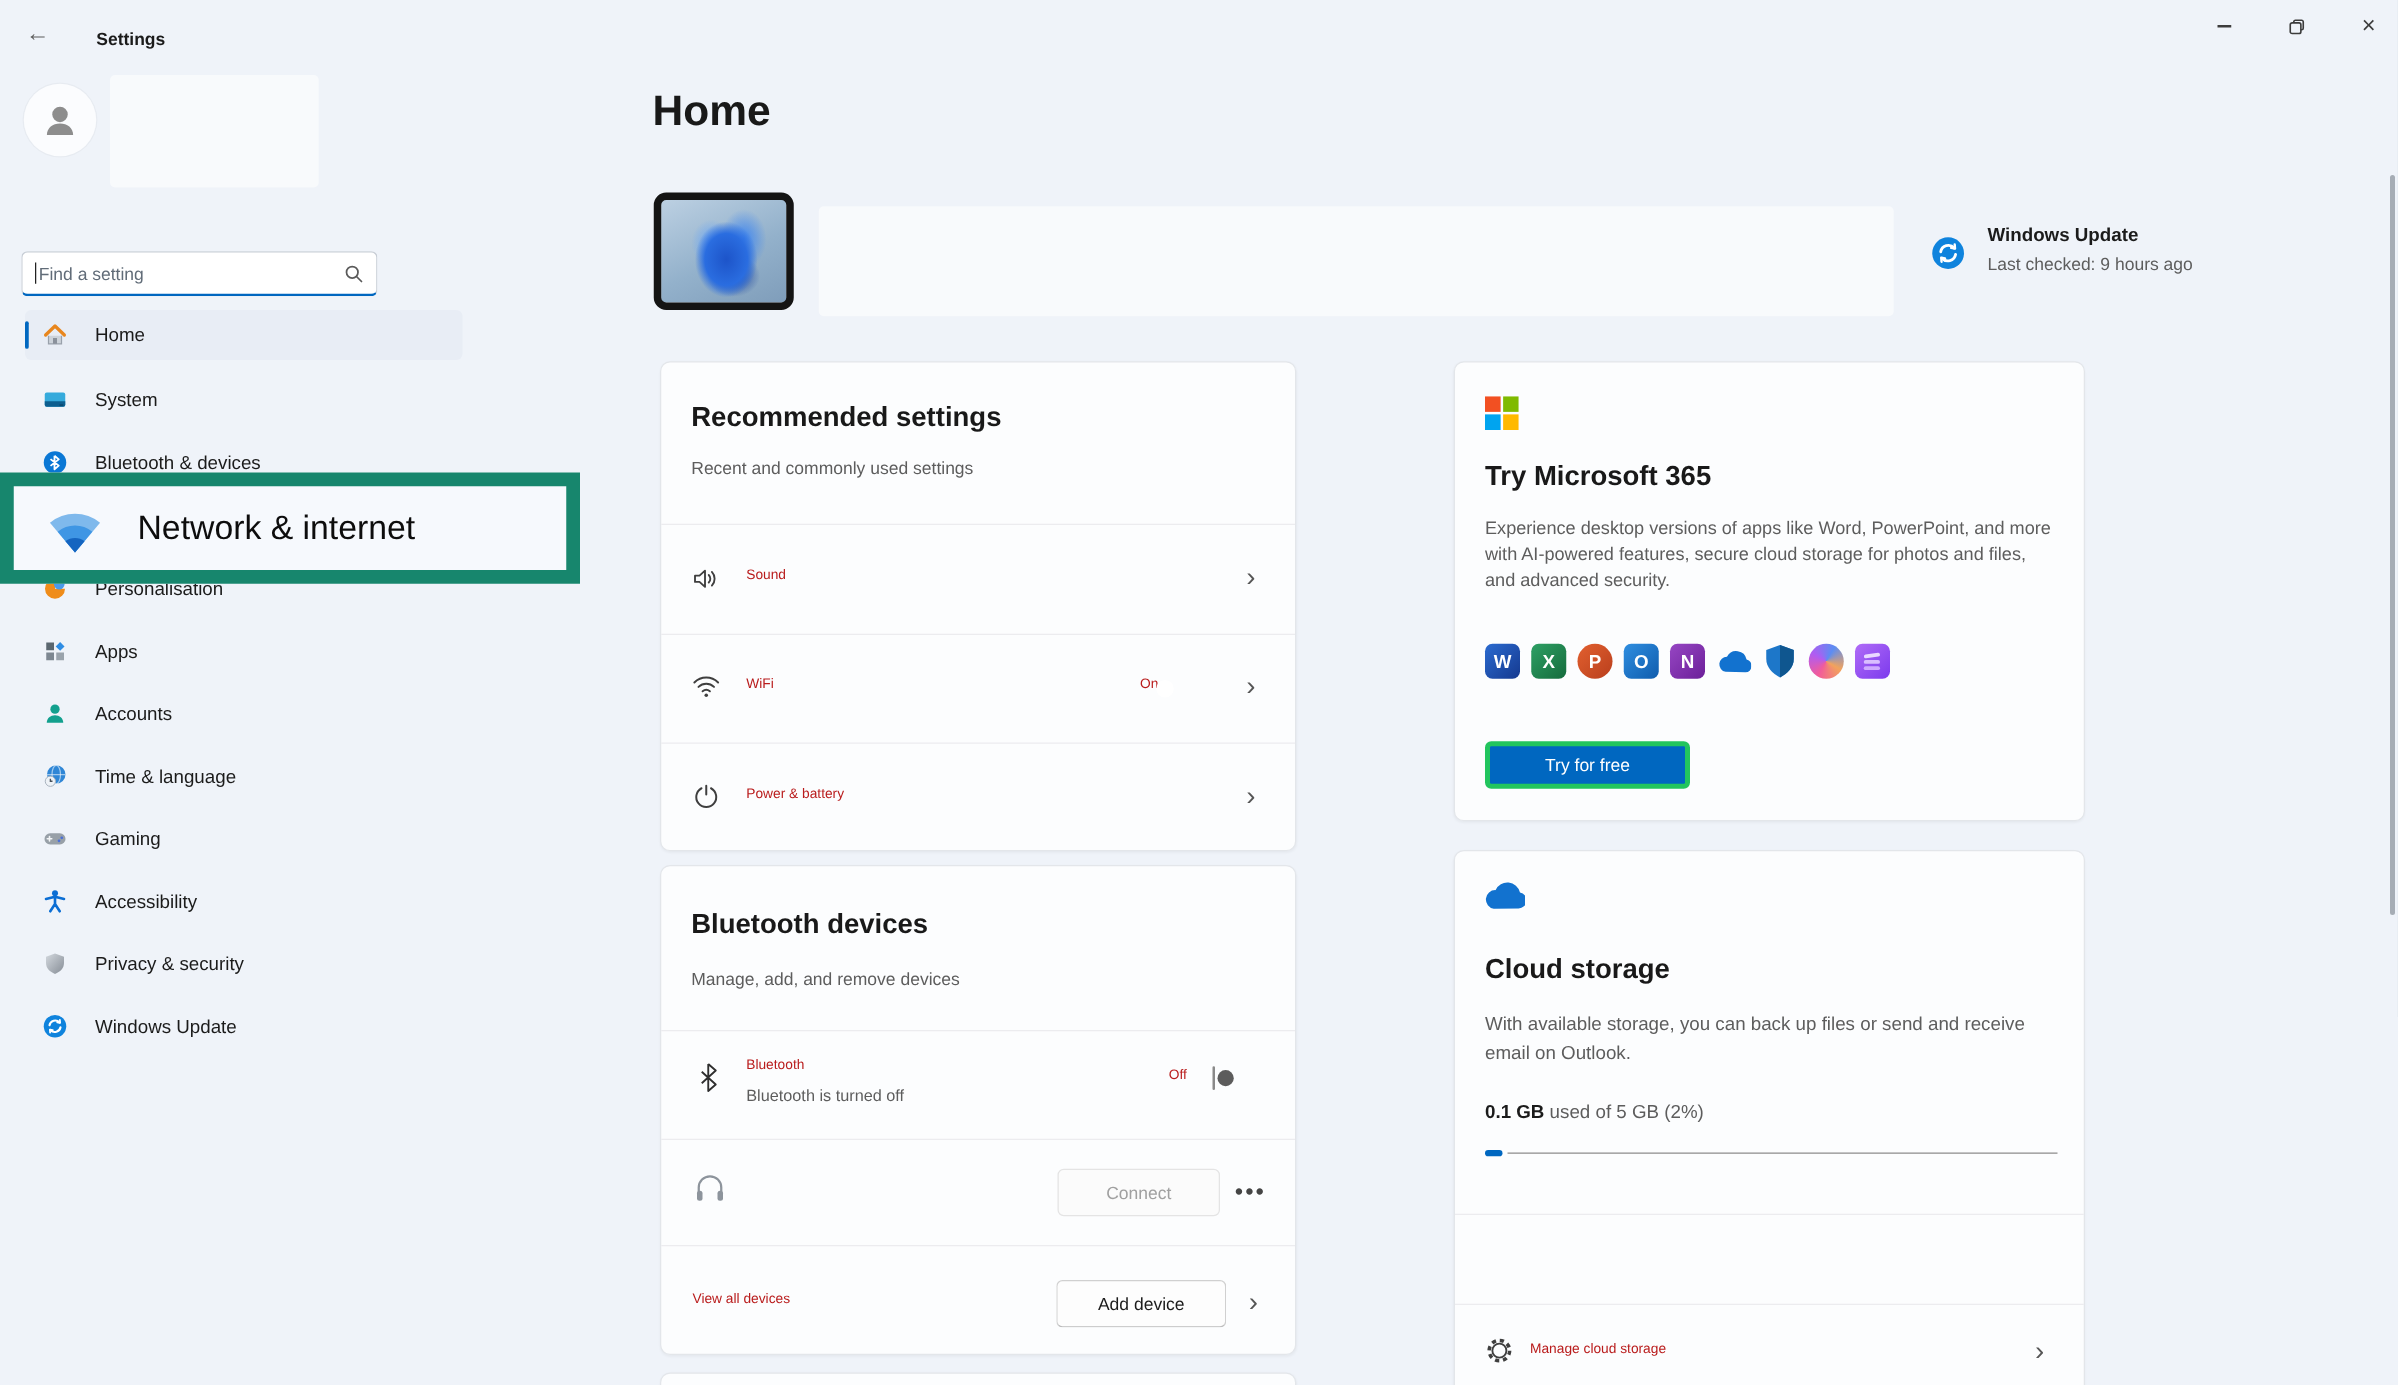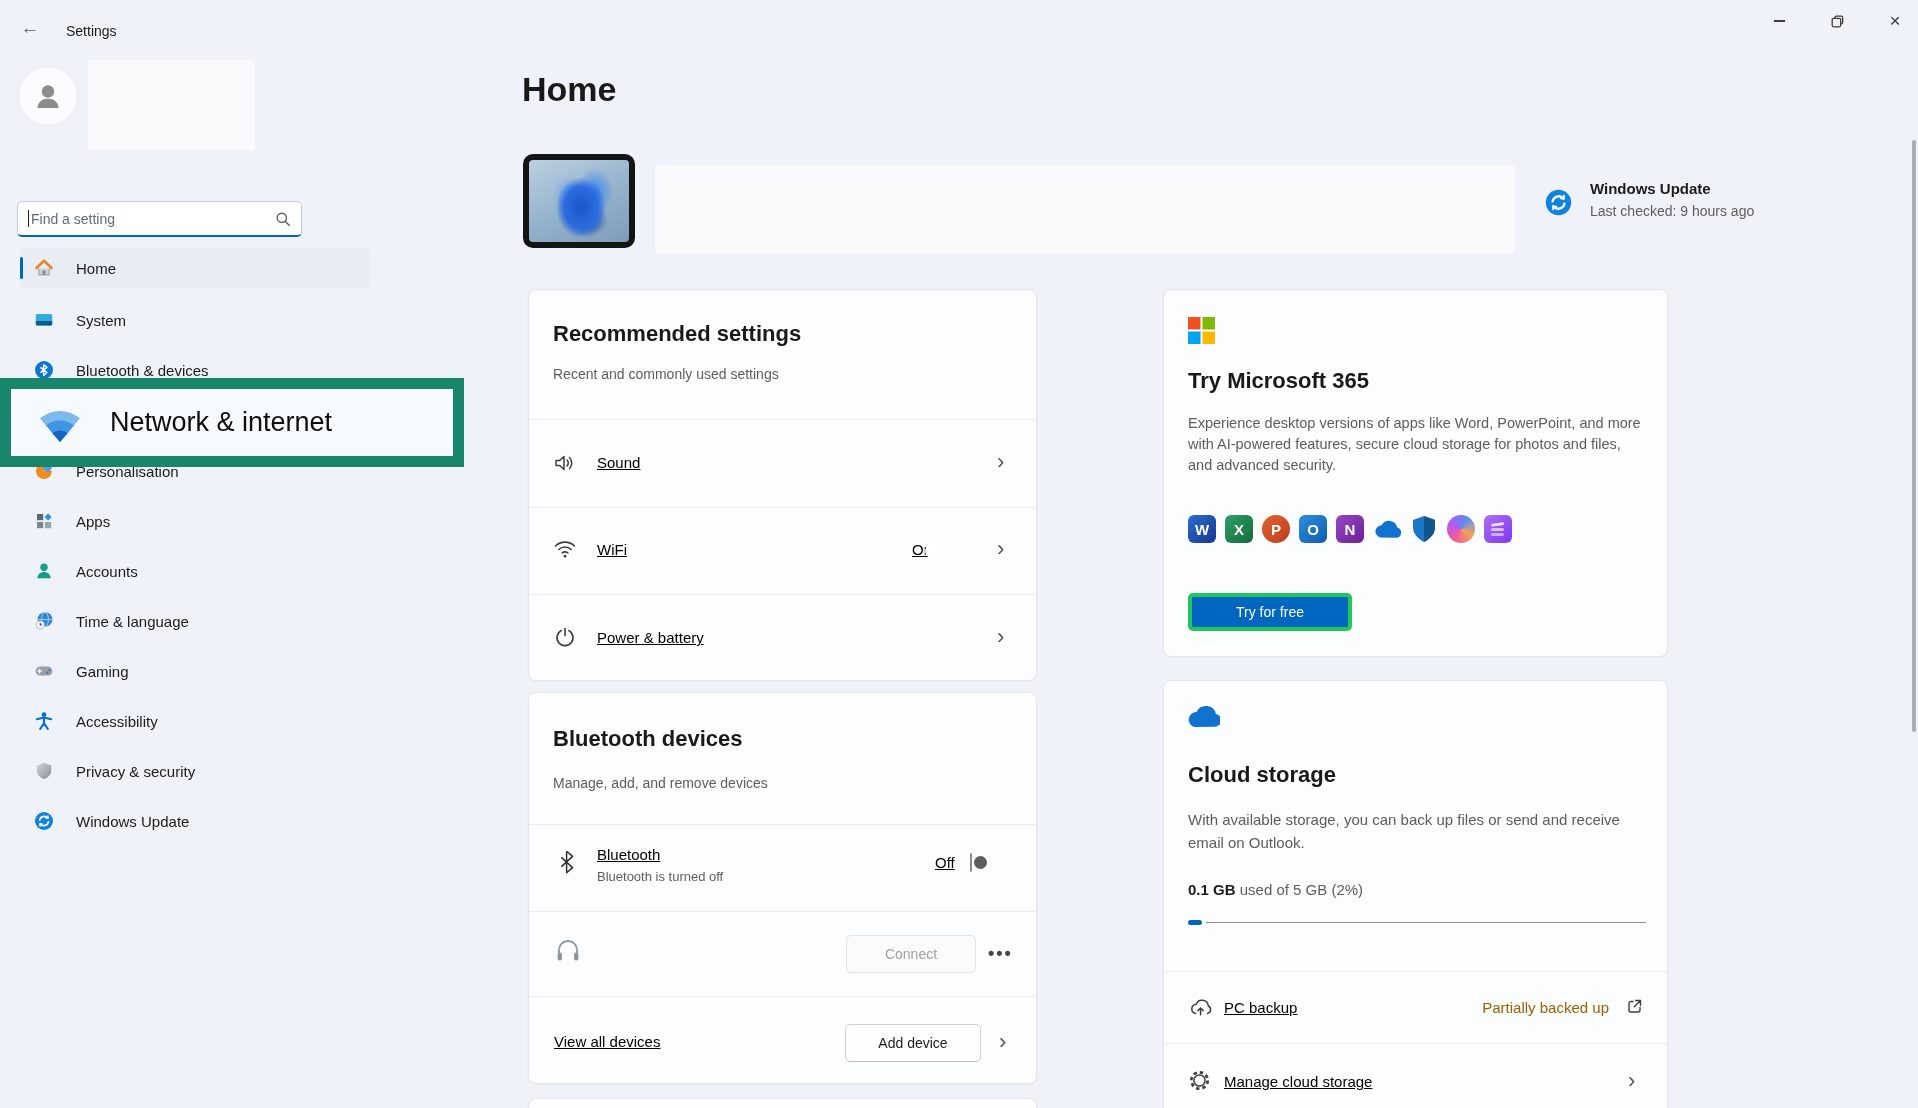--- a/index.html
+++ b/index.html
@@ -24,21 +24,21 @@
   .nav-label{margin-left:22px;font-size:15px;color:#1b1b1b;white-space:nowrap;}
   
   .annotation{position:absolute;left:0;top:378px;width:464px;height:89px;box-sizing:border-box;
               border:11px solid #17866d;background:#f6f9fd;display:flex;align-items:center;z-index:5;}
   .annotation-label{font-size:27px;color:#0d0d0d;margin-left:27px;white-space:nowrap;}
   
   .card{position:absolute;background:#fcfdfe;border:1px solid #e3e6ea;border-radius:8px;box-shadow:0 1px 2px rgba(0,0,0,.04);box-sizing:border-box;}
   .card-title{font-size:22px;font-weight:600;color:#191919;}
   .card-sub{font-size:14px;color:#5d5d5d;}
   .divider{position:absolute;left:0;right:0;height:1px;background:#ececef;}
-  .row-label{font-size:15px;color:#000000;text-decoration:underline;}
+  .row-label{font-size:11px;color:#b91c1c;}
   .row-sub{font-size:13px;color:#5d5d5d;}
   .chev{font-size:22px;color:#565656;line-height:20px;}
   
   .toggle-on{width:44px;height:20px;border-radius:10px;background:#0067c0;position:relative;}
   .toggle-on .knob{position:absolute;right:3px;top:3px;width:14px;height:14px;border-radius:50%;background:#ffffff;}
   .toggle-off{width:44px;height:20px;border-radius:10px;background:#fbfbfb;border:1px solid #8a8a8a;position:relative;box-sizing:border-box;}
   .toggle-off .knob{position:absolute;left:3px;top:2px;width:13px;height:13px;border-radius:50%;background:#5c5c5c;}
   
   .btn{display:flex;align-items:center;justify-content:center;border-radius:5px;font-size:14px;box-sizing:border-box;}
   .btn-disabled{background:#fbfbfb;border:1px solid #e4e4e4;color:#a0a0a0;}
@@ -64,21 +64,21 @@
   .scrollbar{position:absolute;left:1912px;top:140px;width:4px;height:592px;border-radius:2px;background:#a6adb5;}
 </style>
 </head>
 <body>
 
 <div id="root">
 
   <div class="abs" style="left:14px;top:12px;width:32px;height:32px;display:flex;align-items:center;justify-content:center;">
     <span class="glyph" style="font-size:19px;">←</span>
   </div>
-  <div class="abs" style="left:66px;top:23px;font-size:14px;">Settings</div>
+  <div class="abs" style="left:77px;top:23px;font-size:14px;font-weight:bold;">Settings</div>
 
   <div class="abs titlebar-btn" style="left:1756px;top:4px;">
     <span style="display:block;width:11px;height:1.5px;background:#3c3c3c;"></span>
   </div>
   <div class="abs titlebar-btn" style="left:1814px;top:4px;">
     <svg width="13" height="13" viewBox="0 0 13 13">
       <rect x="1.2" y="3.3" width="8.5" height="8.5" rx="1.5" fill="none" stroke="#3c3c3c" stroke-width="1.3"></rect>
       <path d="M4 3.2 V2.5 a1.3 1.3 0 0 1 1.3-1.3 h5 a1.3 1.3 0 0 1 1.3 1.3 v5 a1.3 1.3 0 0 1 -1.3 1.3 h-0.7" fill="none" stroke="#3c3c3c" stroke-width="1.3"></path>
     </svg>
   </div>
@@ -398,36 +398,20 @@
     </div>
     <div class="abs card-title" style="left:24px;top:81px;">Cloud storage</div>
     <div class="abs" style="left:24px;top:127px;width:460px;font-size:15px;line-height:23px;color:#5d5d5d;">With available storage, you can back up files or send and receive email on Outlook.</div>
     <div class="abs" style="left:24px;top:200px;font-size:15px;color:#5d5d5d;">
       <b style="color:#1b1b1b;">0.1 GB</b><span> used of 5 GB (2%)</span>
     </div>
     <div class="prog-seg" style="left:24px;top:239px;"></div>
     <div class="prog-line" style="left:42px;top:241px;width:440px;"></div>
     <div class="divider" style="top:290px;"></div>
 
-    <div class="abs" style="left:0;top:290px;width:100%;height:72px;">
-      <span class="abs" style="left:24px;top:24px;display:flex;">
-        <svg width="25" height="24" viewBox="0 0 25 24">
-          <path d="M7.6 18.5 a4.7 4.7 0 0 1 .6-9.3 A6.3 6.3 0 0 1 20.3 11 a4 4 0 0 1 -.8 7.5" fill="none" stroke="#3f3f3f" stroke-width="1.5" stroke-linecap="round"></path>
-          <path d="M12.6 19.8 v-6.6 M9.9 15.8 l2.7-2.7 2.7 2.7" fill="none" stroke="#3f3f3f" stroke-width="1.5" stroke-linecap="round" stroke-linejoin="round"></path>
-        </svg>
-      </span>
-      <span class="abs row-label" style="left:60px;top:28px;">PC backup</span>
-      <span class="abs" style="left:260px;top:28px;width:185px;text-align:right;font-size:15px;color:#9d6000;">Partially backed up</span>
-      <span class="abs" style="left:461px;top:26px;display:flex;">
-        <svg width="19" height="19" viewBox="0 0 19 19">
-          <path d="M4 6.5 a2 2 0 0 1 2-2 h2 M15 10.5 v2.5 a2 2 0 0 1 -2 2 h-7 a2 2 0 0 1 -2 -2 v-6" fill="none" stroke="#3f3f3f" stroke-width="1.4" stroke-linecap="round"></path>
-          <path d="M10.5 3.5 h5 v5 M15.2 3.8 l-6 6" fill="none" stroke="#3f3f3f" stroke-width="1.4" stroke-linecap="round" stroke-linejoin="round"></path>
-        </svg>
-      </span>
-    </div>
     <div class="divider" style="top:362px;"></div>
 
     <div class="abs" style="left:0;top:362px;width:100%;height:78px;">
       <span class="abs" style="left:24px;top:26px;display:flex;">
         <svg width="23" height="23" viewBox="0 0 23 23">
           <circle cx="11.5" cy="11.5" r="8.2" fill="none" stroke="#3f3f3f" stroke-width="2.8" stroke-dasharray="3.4 3.05"></circle>
           <circle cx="11.5" cy="11.5" r="5.6" fill="none" stroke="#3f3f3f" stroke-width="1.5"></circle>
         </svg>
       </span>
       <span class="abs row-label" style="left:60px;top:30px;">Manage cloud storage</span>

